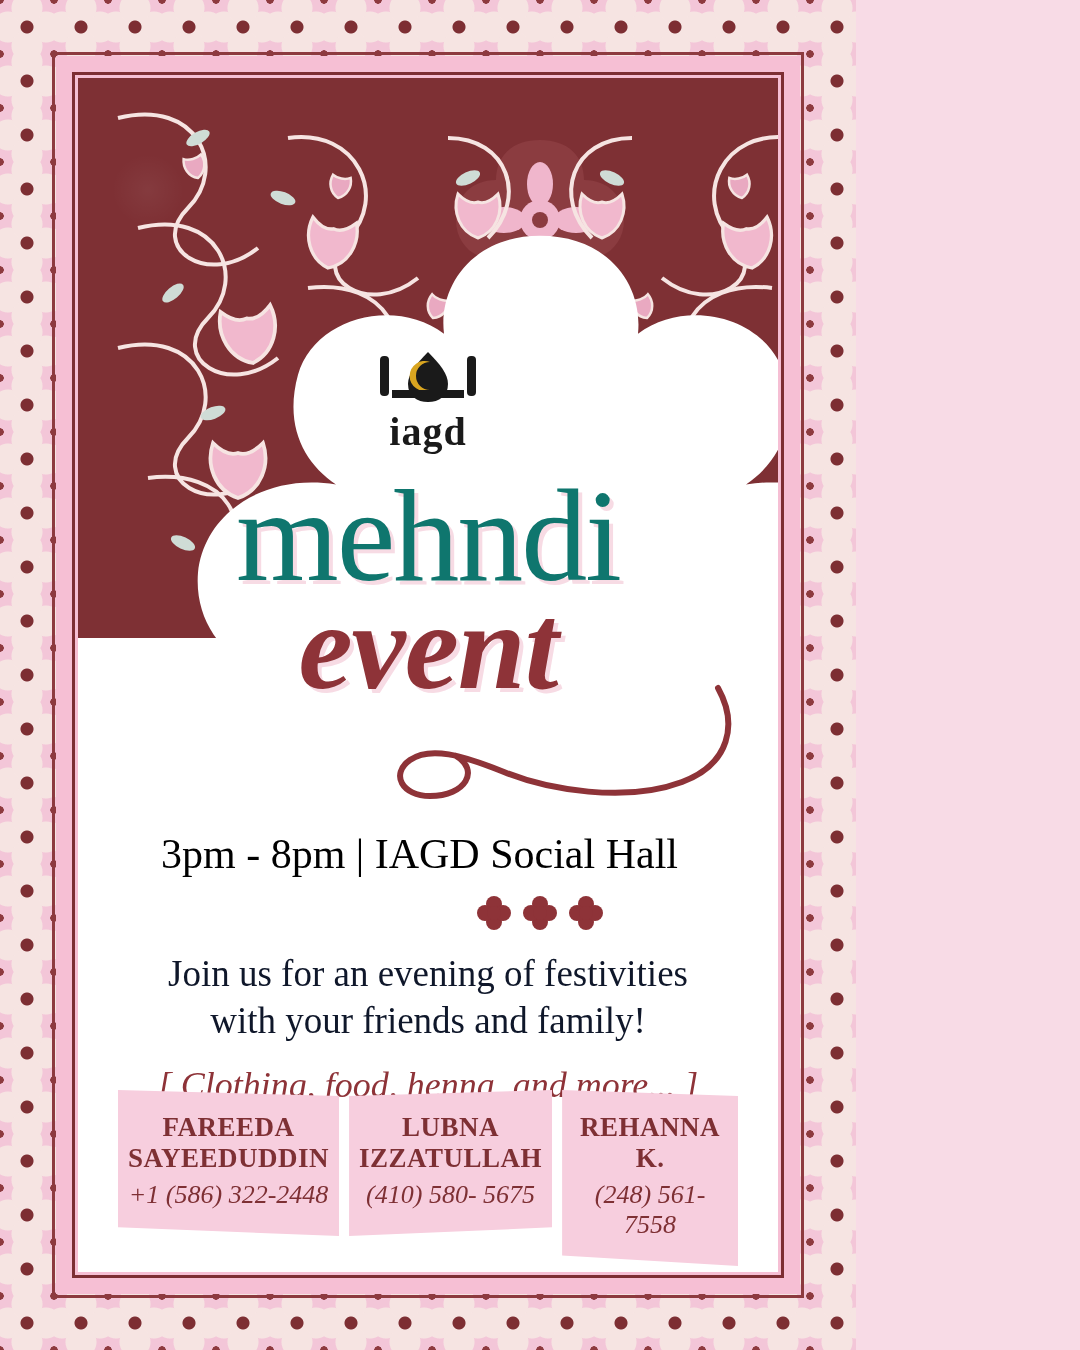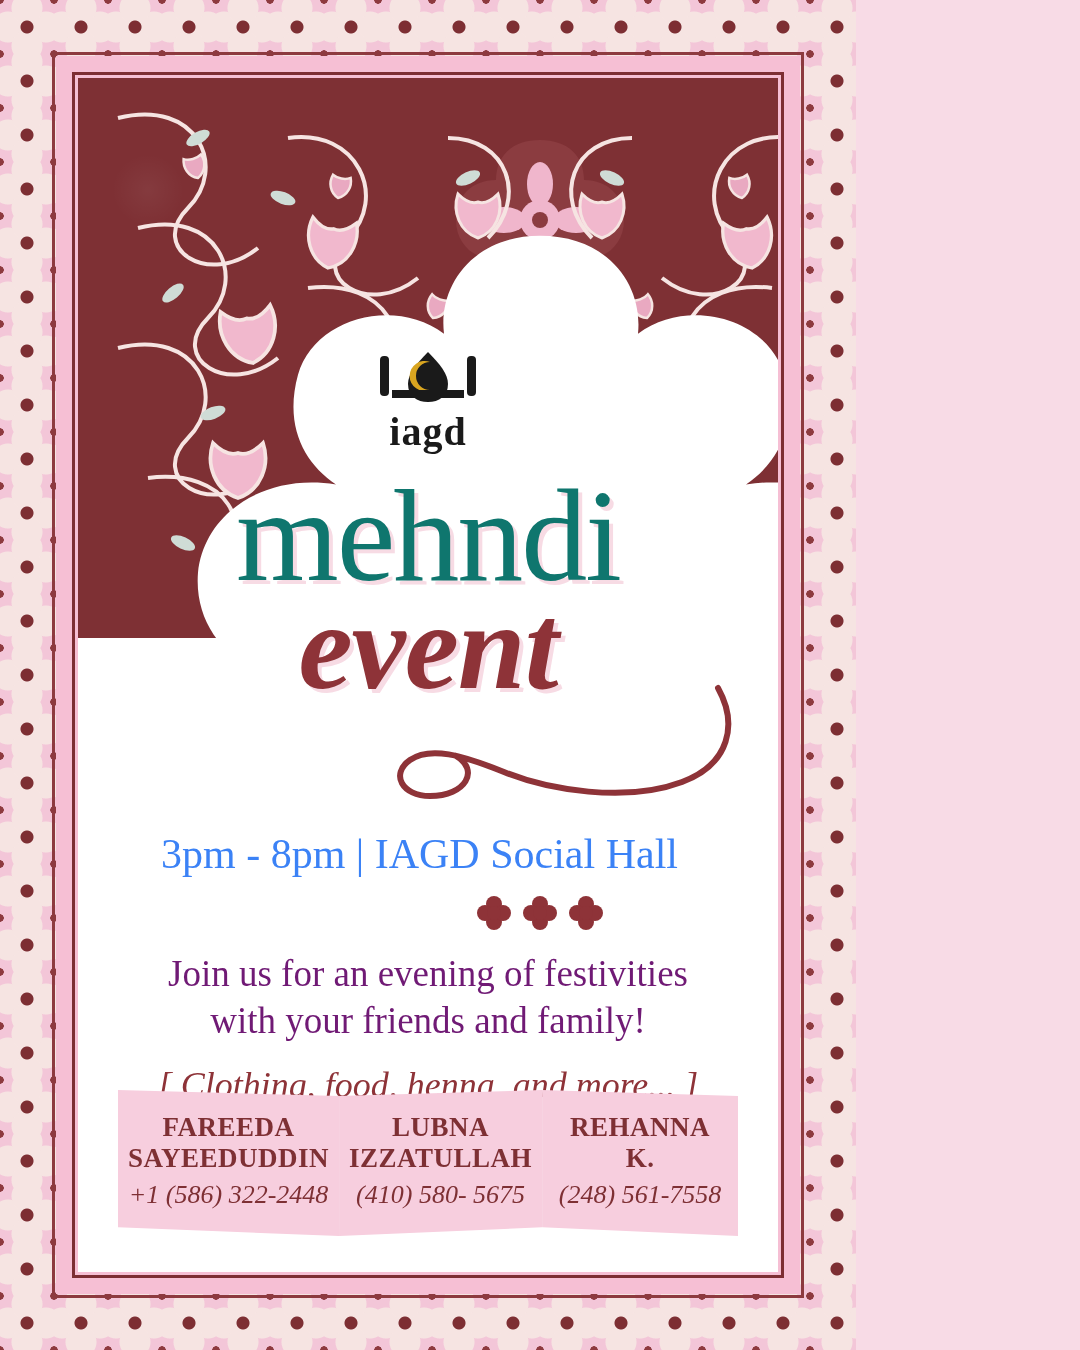--- a/index.html
+++ b/index.html
@@ -144,48 +144,49 @@
     position:absolute;left:0;right:0;top:700px;
     font-family:"Liberation Serif", serif;
     font-weight:bold;
     font-size:46px;
     color:#7e3034;
   }
   .time{
     position:absolute;left:0;right:17px;top:752px;
     font-family:"Liberation Serif", serif;
     font-size:42px;
-    color:#3b82f6;
+    color:#000000;
   }
   .florets{
     position:absolute;left:0;right:0;top:815px;
     height:40px;
   }
   .blurb1{
     position:absolute;left:0;right:0;top:872px;
     font-family:"Liberation Serif", serif;
     font-size:37px;
     line-height:1.28;
-    color:#701a75;
+    color:#0f172a;
   }
   .blurb2{
     position:absolute;left:0;right:0;top:986px;
     font-family:"Liberation Serif", serif;
     font-style:italic;
     font-size:36px;
     color:#8e3338;
   }
 
   
   .contacts{
     position:absolute;
     left:40px;right:40px;top:1012px;
     display:flex;
     justify-content:center;
     align-items:flex-start;
+    gap:10px;
   }
   .ribbon{
     position:relative;
     width:272px;
     padding:22px 10px 26px;
     color:#7e3034;
     text-align:center;
     background:#f7cede;
     clip-path:polygon(0 0, 100% 6px, 100% 100%, 0 94%);
   }

